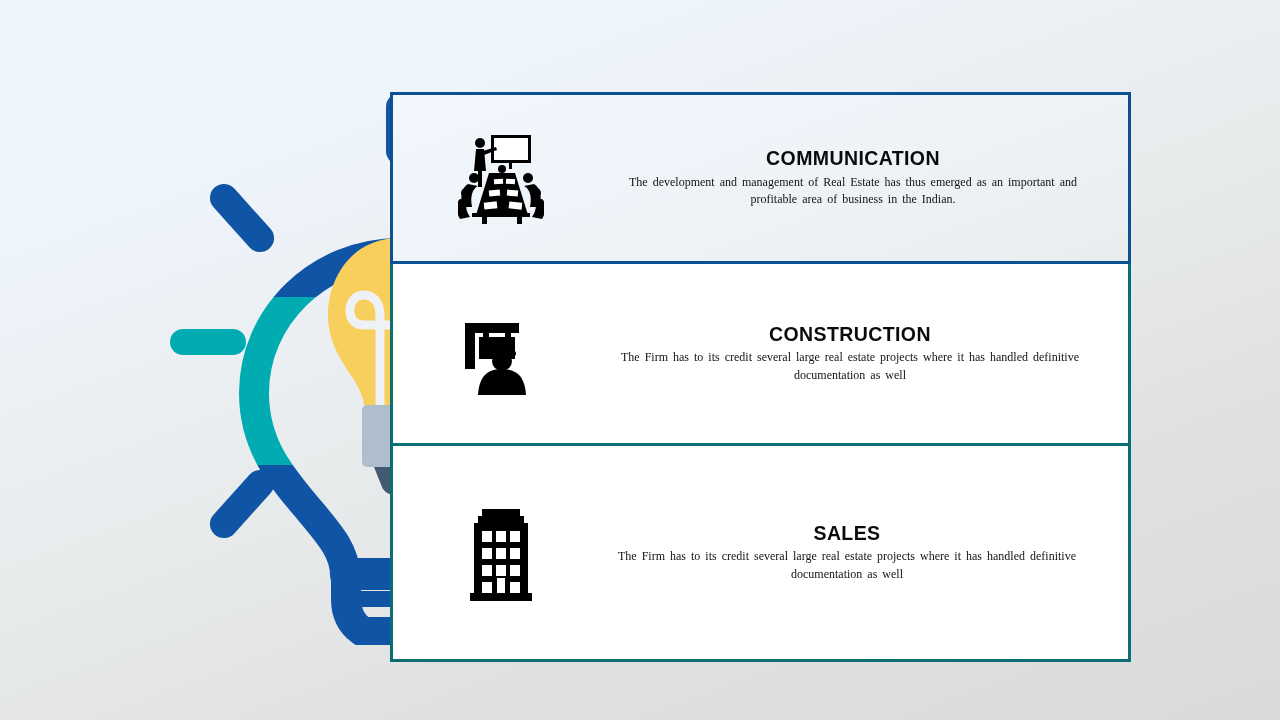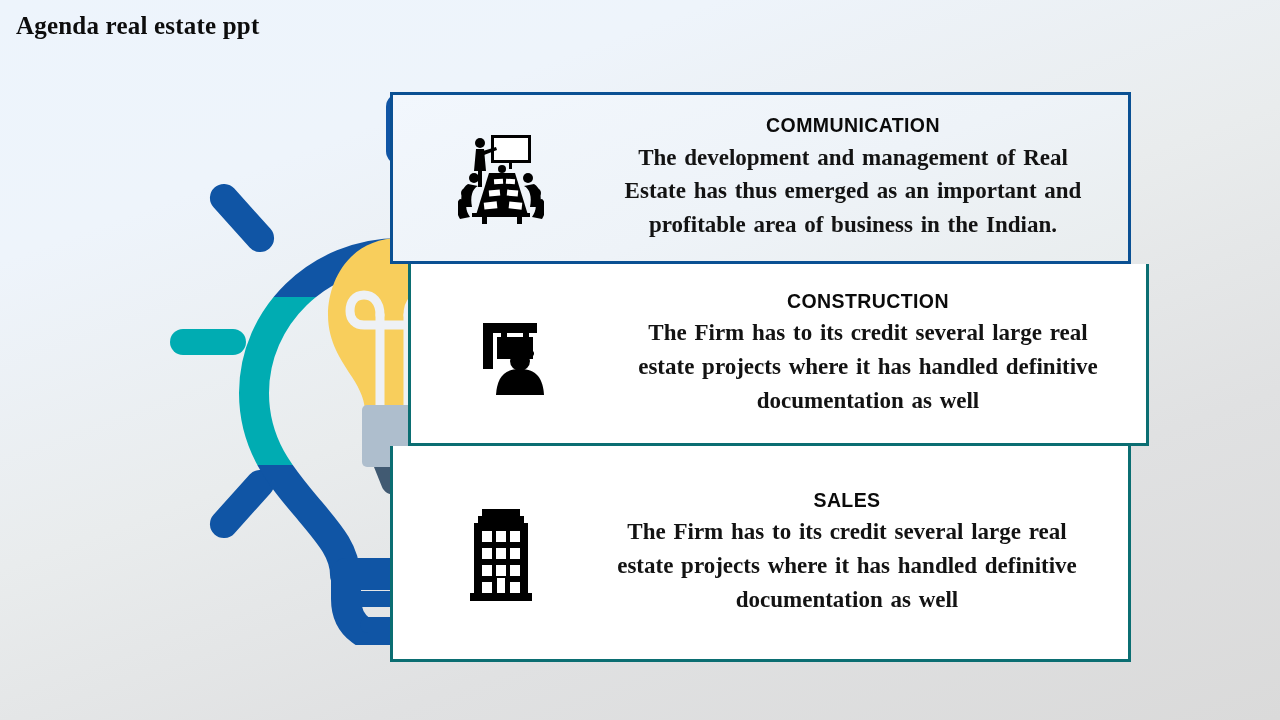--- a/index.html
+++ b/index.html
@@ -17,54 +17,52 @@
     font-family:"Liberation Serif",serif;
     font-weight:bold;font-size:25px;color:#0d0d0d;
     letter-spacing:.2px;white-space:nowrap;
   }
 
   
   .panels{position:absolute;left:390px;top:92px;width:741px;height:534px;}
   .panel{position:absolute;left:0;width:741px;box-sizing:border-box;display:flex;align-items:center;}
   .panel-1{top:0;height:172px;border:3px solid #0a5093;border-bottom-width:3px;
            background:linear-gradient(160deg,#f2f7fd 0%,#eef3f8 55%,#e9edee 100%);align-items:flex-end;}
-  .panel-2{top:172px;height:182px;border:3px solid #0b6e72;border-top:none;background:#ffffff;margin-left:18px;}
+  .panel-2{top:172px;height:182px;border:3px solid #0b6e72;border-top:none;background:#ffffff;}
   .panel-3{top:354px;height:216px;border:3px solid #0b6e72;border-top:none;background:#ffffff;}
 
   .panel-inner{display:flex;align-items:center;width:100%;height:100%;}
   .icon-cell{width:230px;display:flex;align-items:center;justify-content:center;flex:none;}
   .text-cell{flex:1;padding-right:22px;text-align:center;}
   .panel-heading{
     font-family:"Liberation Sans",sans-serif;
     font-weight:bold;font-size:19.5px;color:#0b0b0b;
     letter-spacing:.4px;margin:0 0 3px 0;line-height:1.2;
   }
   .panel-body{
     font-family:"Liberation Serif",serif;
-    font-size:23px;color:#131313;line-height:1.47;margin:0;
+    font-size:12px;color:#131313;line-height:1.47;margin:0;
     word-spacing:2px;
-    font-weight:bold;
   }
   .panel-1 .icon-cell{width:215px;}
   .panel-2 .icon-cell{width:215px;}
   .panel-3 .icon-cell{width:215px;}
   .panel-1 .text-cell{padding-right:30px;}
   .panel-2 .text-cell{padding-right:36px;}
   .panel-3 .text-cell{padding-right:42px;}
 
   
   .bulb-wrap{position:absolute;left:150px;top:75px;width:490px;height:570px;}
   .bulb-wrap svg{display:block;width:100%;height:100%;}
 </style>
 </head>
 <body>
 
 <div class="stage">
 
-  <div class="page-title">Agenda real estate ppt</div>
 
   <div class="bulb-wrap">
     <svg viewBox="0 0 490 570" xmlns="http://www.w3.org/2000/svg">
 
       <line x1="250" y1="40" x2="250" y2="178" stroke="#1f4f96" stroke-width="3"></line>
 
       <g>
         <rect x="236" y="18" width="28" height="72" rx="14" fill="#1055a5"></rect>
       </g>
       <g>

